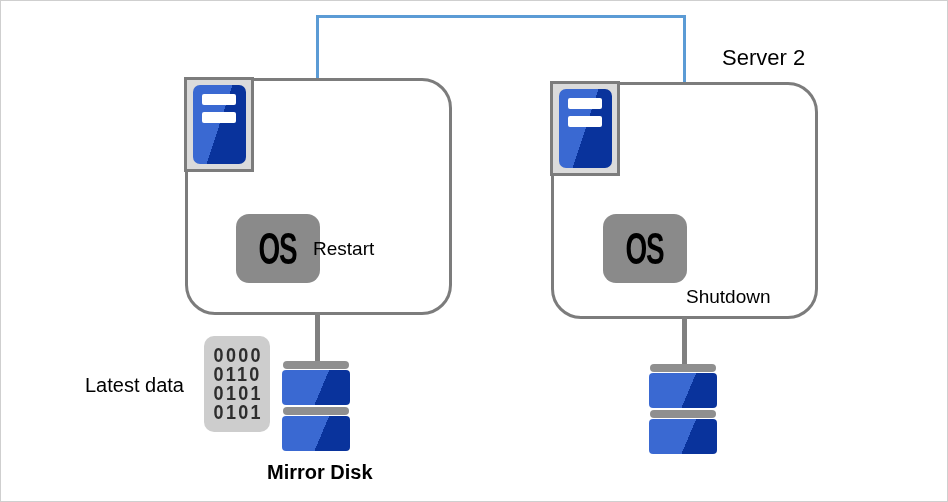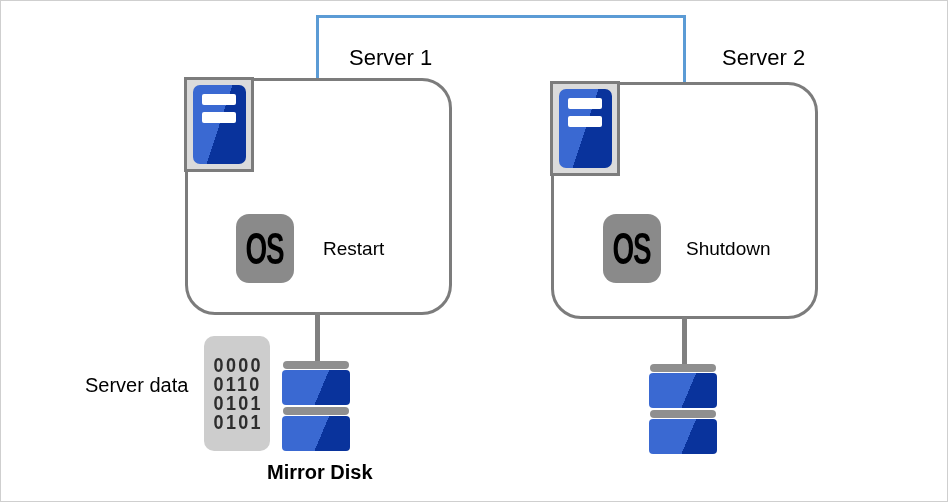--- a/index.html
+++ b/index.html
@@ -34,66 +34,65 @@
   .icon-plate.s2{left:549px;top:80px;}
   .tower{
     position:relative;width:53px;height:79px;border-radius:7px;
     background:linear-gradient(108deg,var(--blue-light,#3A69D2) 50%,var(--blue-dark,#09339C) 50%);
   }
   .tower .bay{position:absolute;left:9px;width:34px;height:11px;background:#fff;border-radius:2px;}
   .tower .bay.b1{top:9px;}
   .tower .bay.b2{top:27px;}
   
   .os-box{
-    position:absolute;width:58px;height:69px;border-radius:13px;
+    position:absolute;width:84px;height:69px;border-radius:13px;
     background:var(--os-gray,#8A8A8A);display:flex;align-items:center;justify-content:center;
   }
   .os-box.s1{left:235px;top:213px;}
   .os-box.s2{left:602px;top:213px;}
   .os-text{font-weight:bold;font-size:45px;letter-spacing:-2px;transform:scaleX(0.62);line-height:1;}
   .action-label{position:absolute;top:237px;font-size:19px;line-height:21px;}
-  .action-label.s1{left:322px;}
-  .action-label.s2{left:685px;}
+  .action-label.s1{left:312px;}
+  .action-label.s2{left:685px;margin-top:48px;}
   
   .gray-line{position:absolute;width:5px;background:var(--line-gray,#808080);}
   .gray-line.s1{left:314px;top:311px;height:51px;}
   .gray-line.s2{left:681px;top:316px;height:49px;}
   
   .disk{position:absolute;width:68px;}
   .disk.s1{left:281px;top:360px;}
   .disk.s2{left:648px;top:363px;}
   .disk .cap{height:8px;background:var(--cap-gray,#8F8F8F);border-radius:4px;margin:0 1px;}
   .disk .cap.second{margin-top:2px;}
   .disk .platter{
     height:35px;border-radius:4px;margin-top:1px;
     background:linear-gradient(113deg,var(--blue-light,#3A69D2) 57%,var(--blue-dark,#09339C) 57%);
   }
   
   .binary-icon{
-    position:absolute;left:203px;top:335px;width:66px;height:115px;border-radius:10px;
+    position:absolute;left:203px;top:335px;width:66px;height:96px;border-radius:10px;
     background:var(--binary-bg,#CDCDCD);
     display:flex;flex-direction:column;align-items:center;justify-content:center;
   }
   .binary-row{
     font-weight:bold;font-size:20px;line-height:19px;letter-spacing:2.5px;
     color:#2E2E2E;transform:scaleX(0.9);white-space:pre;padding-left:2px;
   }
   .latest-label{position:absolute;left:84px;top:373px;font-size:20px;line-height:22px;}
   .mirror-label{position:absolute;left:266px;top:460px;font-size:20px;line-height:22px;font-weight:bold;}
 </style>
 </head>
 <body>
 
 <div class="canvas">
 
   <div class="blue-h"></div>
   <div class="blue-v left"></div>
   <div class="blue-v right"></div>
 
-  <div class="server-label s1">Server 1</div>
   <div class="server-label s2">Server 2</div>
 
   <div class="server-box s1"></div>
   <div class="server-box s2"></div>
 
   <div class="icon-plate s1">
     <div class="tower">
       <div class="bay b1"></div>
       <div class="bay b2"></div>
     </div>
@@ -130,16 +129,16 @@
     <div class="cap second"></div>
     <div class="platter"></div>
   </div>
 
   <div class="binary-icon">
     <div class="binary-row">0000</div>
     <div class="binary-row">0110</div>
     <div class="binary-row">0101</div>
     <div class="binary-row">0101</div>
   </div>
-  <div class="latest-label">Server data</div>
+  <div class="latest-label">Latest data</div>
   <div class="mirror-label">Mirror Disk</div>
 
 </div>
 
 </body></html>

